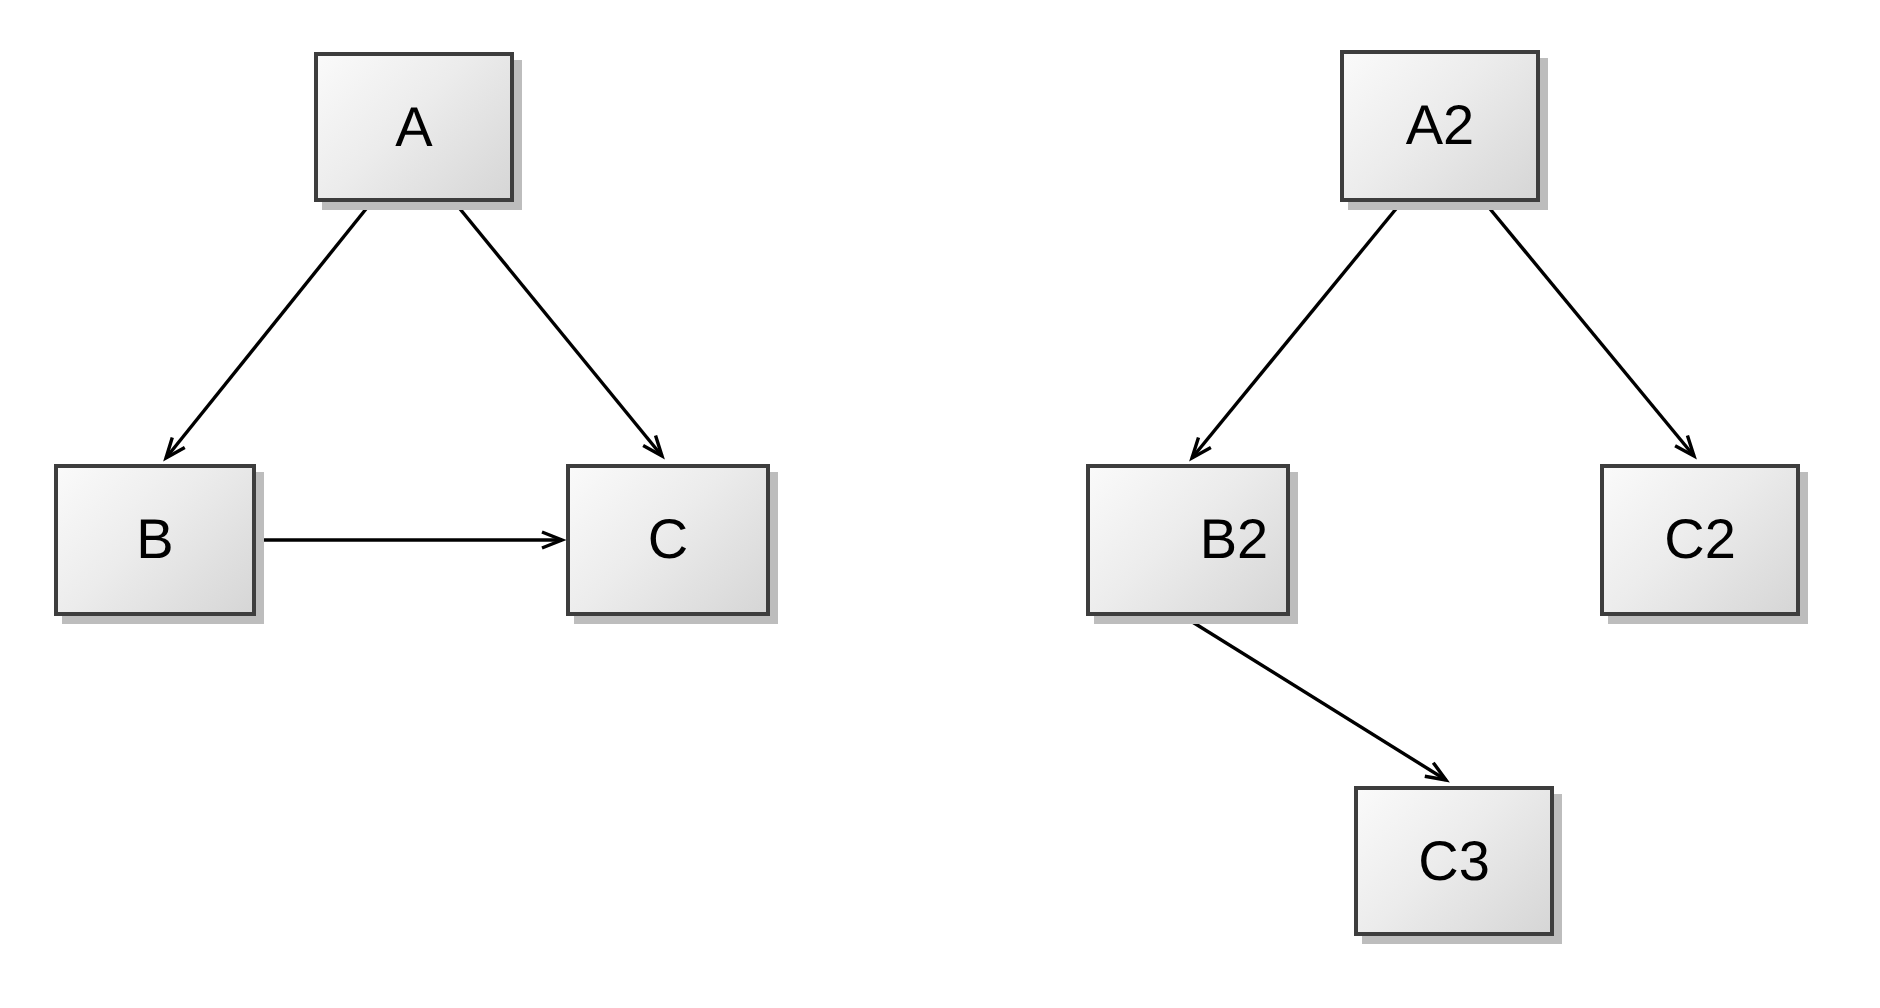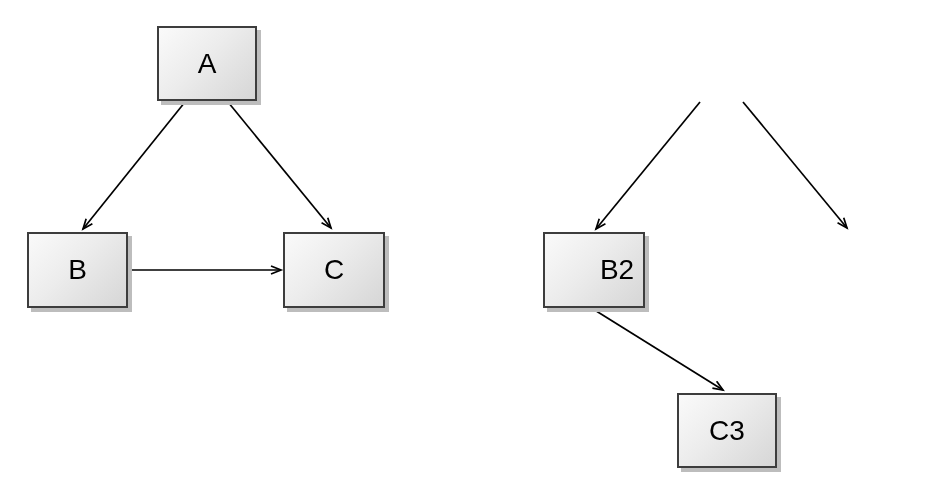--- a/index.html
+++ b/index.html
@@ -78,20 +78,26 @@
   <div class="node node-a">
     <span class="node-label">A</span>
   </div>
   <div class="node node-b">
     <span class="node-label">B</span>
   </div>
   <div class="node node-c">
     <span class="node-label">C</span>
   </div>
 
+  <div class="node node-a2">
+    <span class="node-label">A2</span>
+  </div>
   <div class="node node-b2">
     <span class="node-label">B2</span>
+  </div>
+  <div class="node node-c2">
+    <span class="node-label">C2</span>
   </div>
   <div class="node node-c3">
     <span class="node-label">C3</span>
   </div>
 
 </div>
 
 </body></html>

